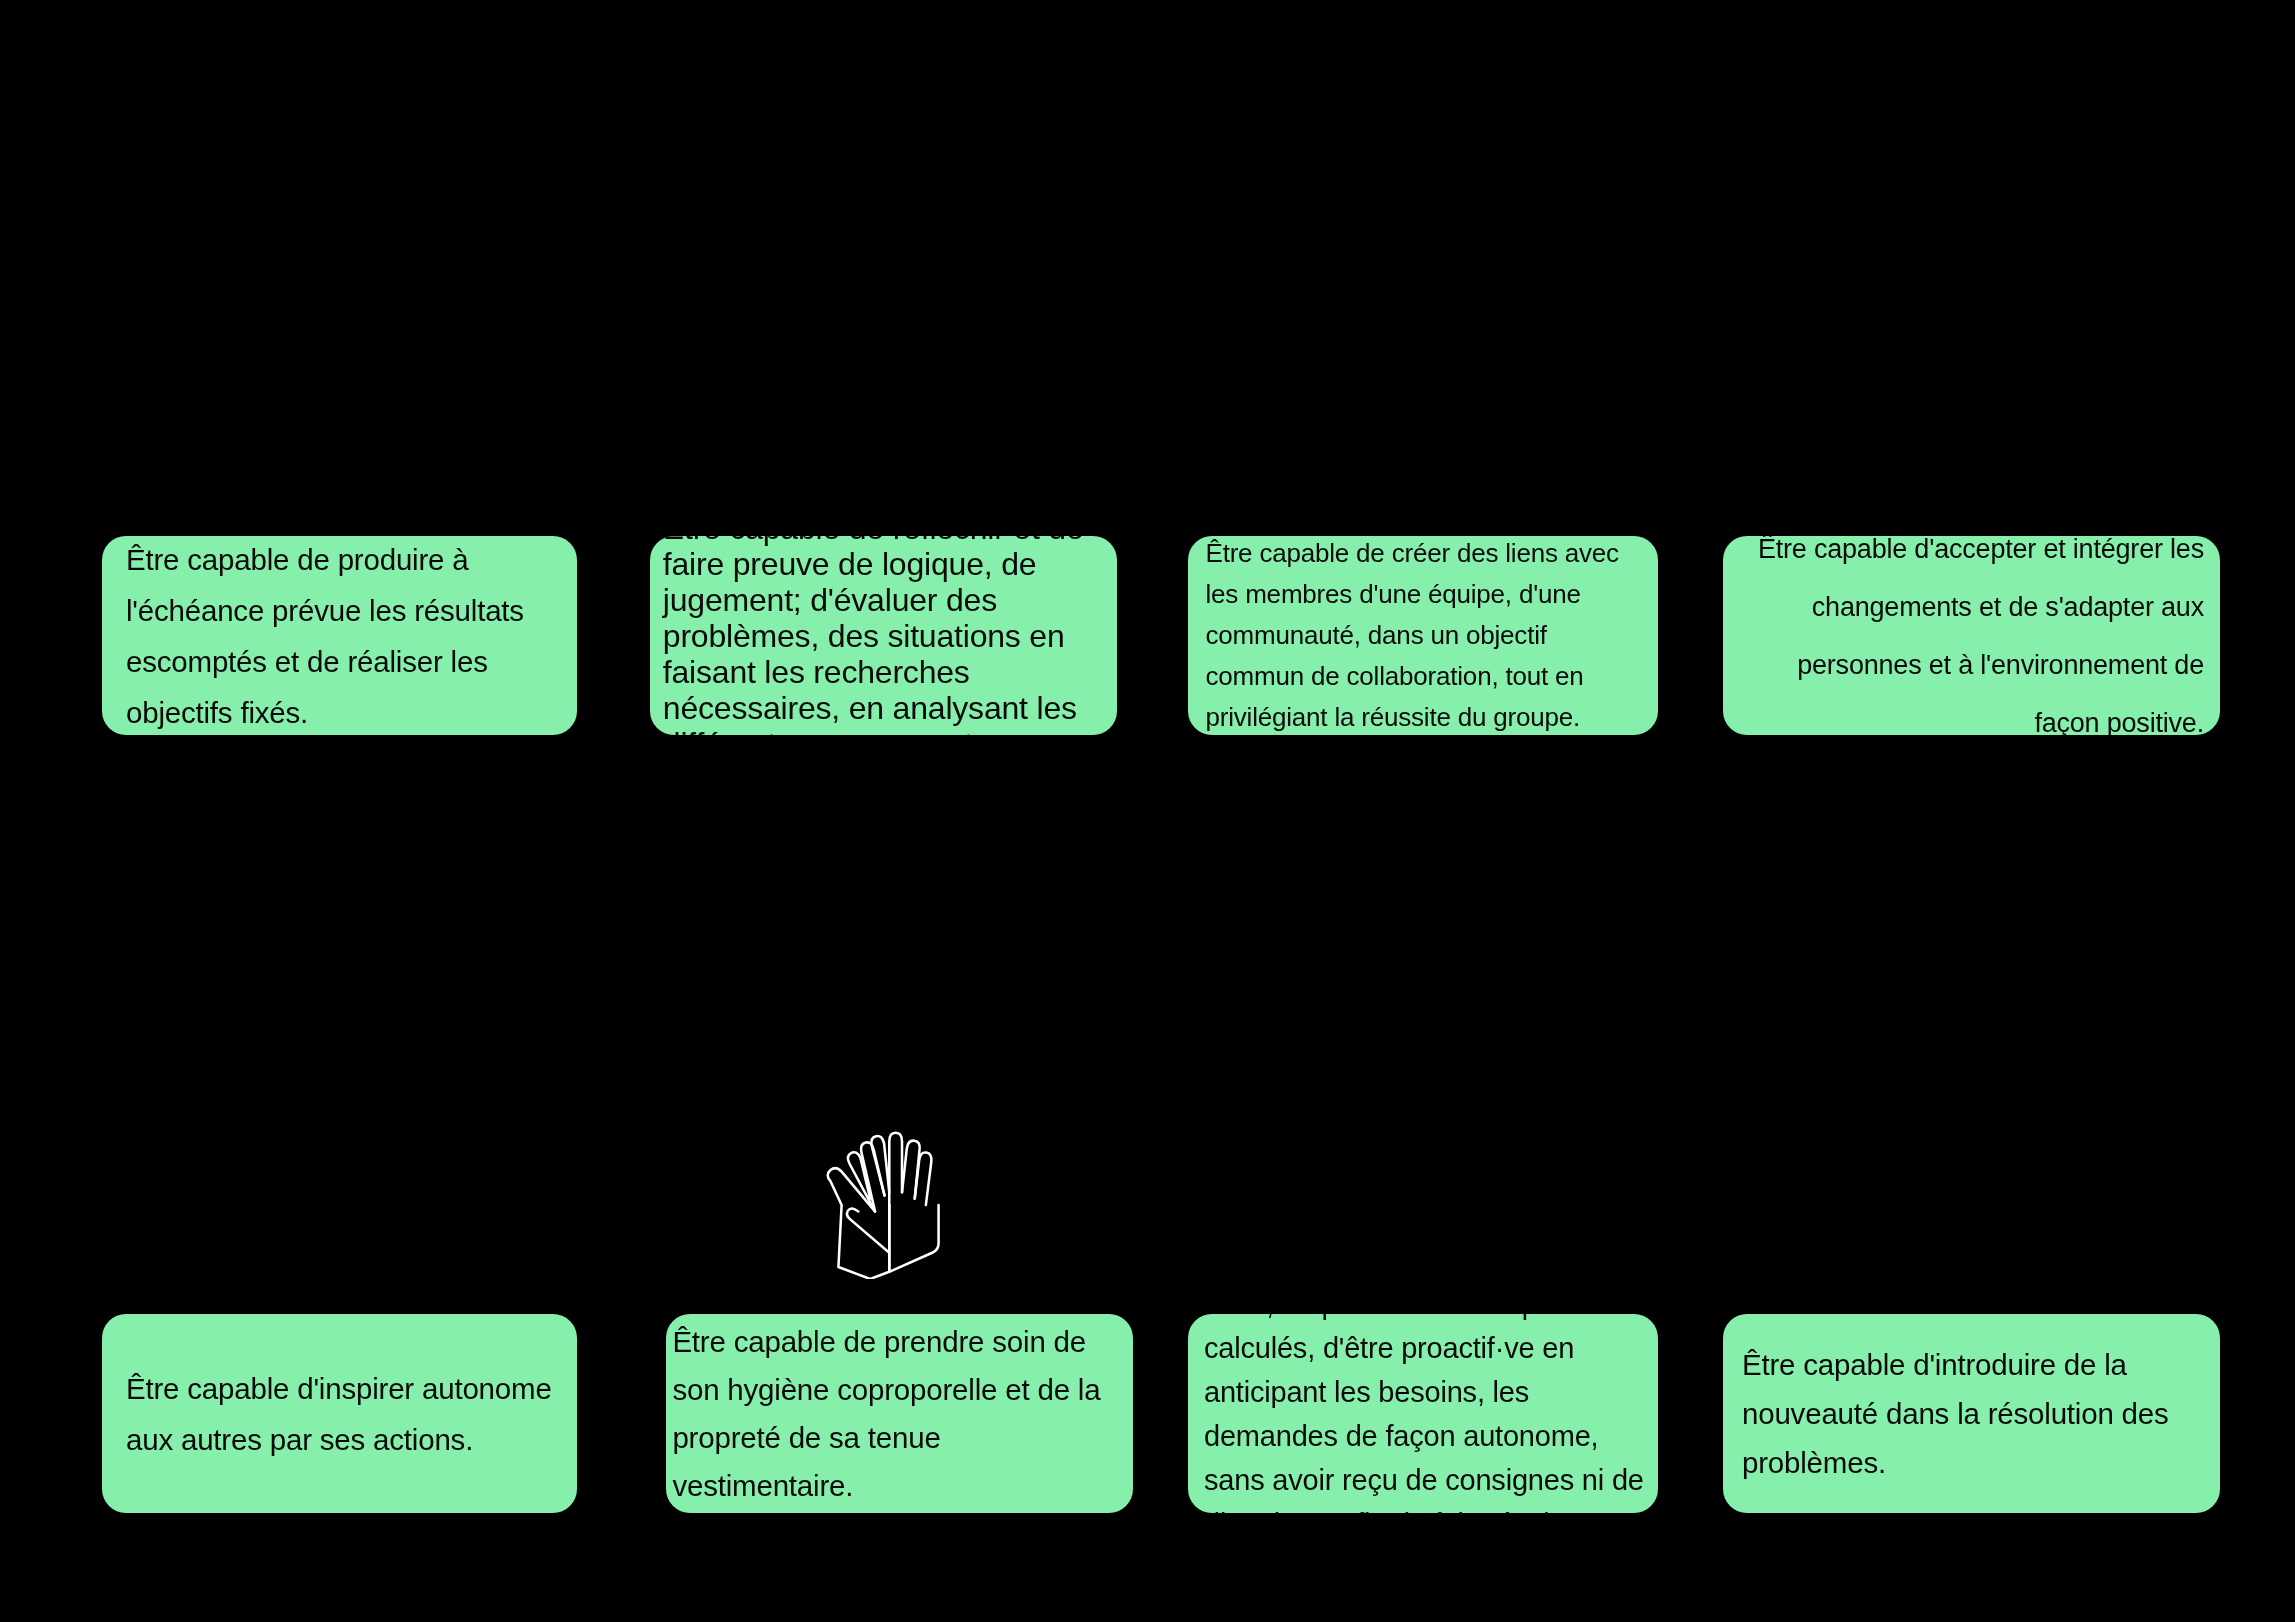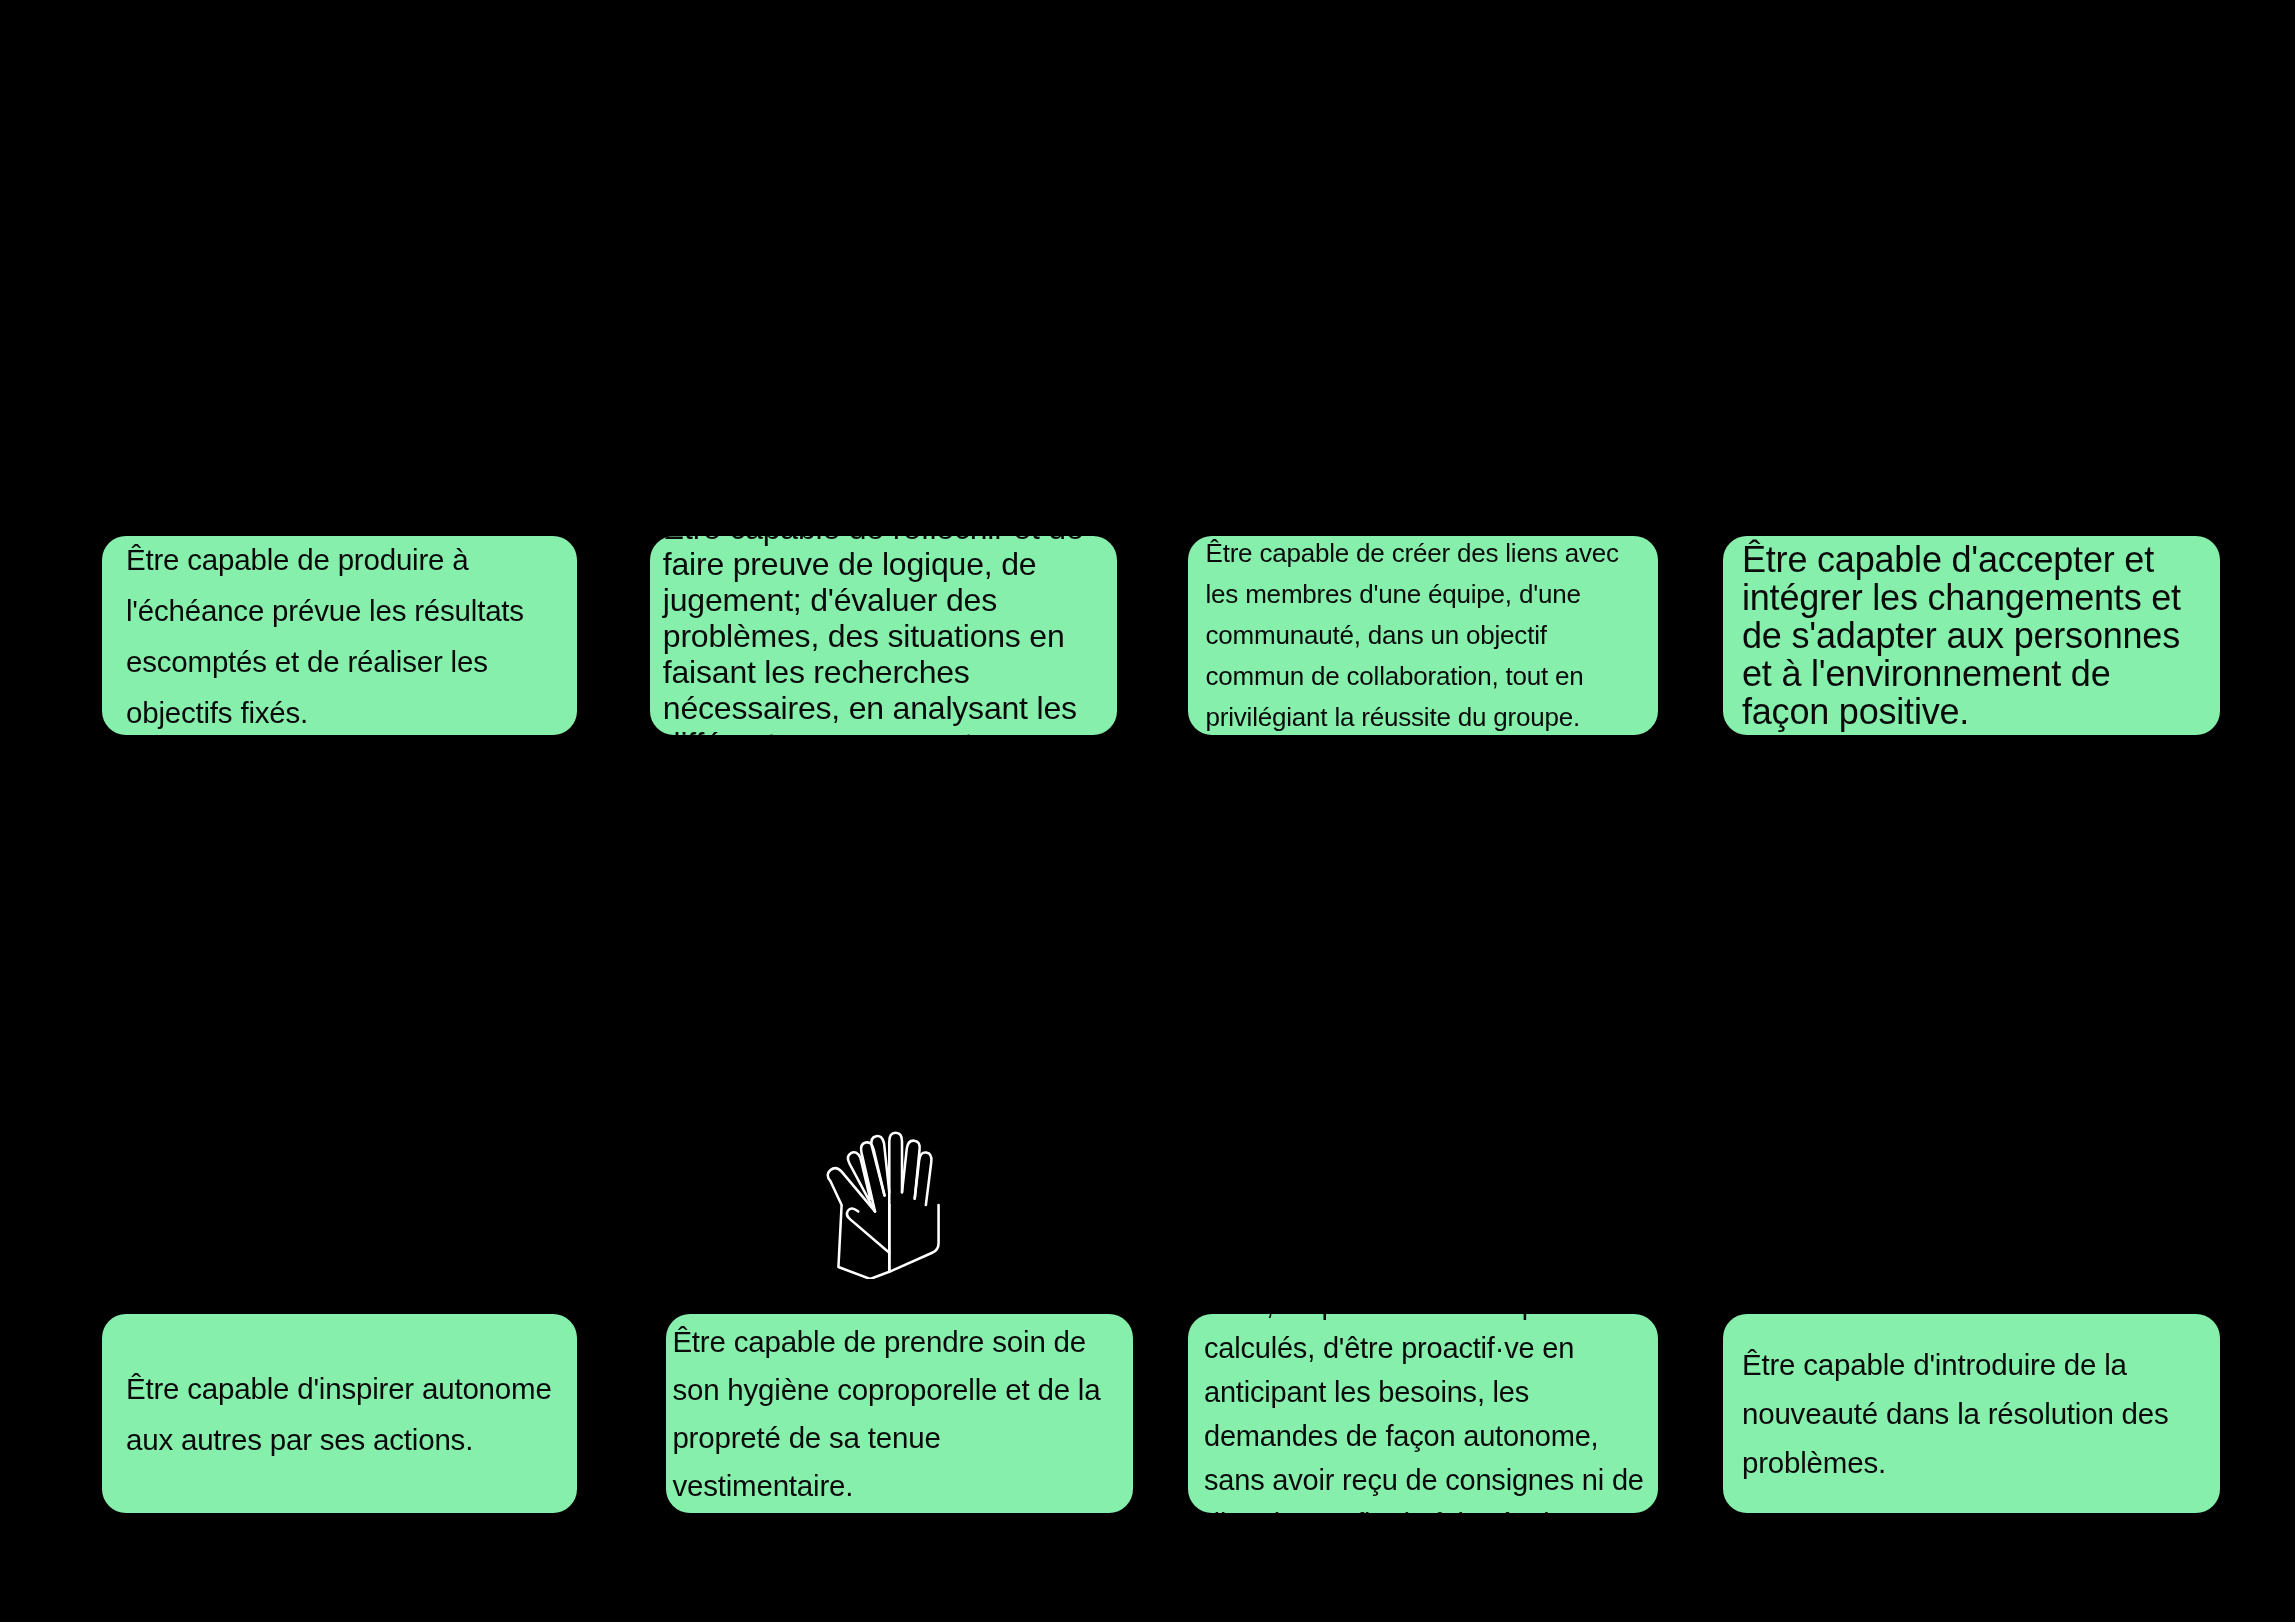--- a/index.html
+++ b/index.html
@@ -40,21 +40,21 @@
   #card-r1c1 { left: 102px;  top: 536px;  width: 475px; height: 199px; }
   #card-r1c1 .card-text { font-size: 29.5px; line-height: 51px; padding: 0 21px 0 24px; }
 
   #card-r1c2 { left: 650px;  top: 536px;  width: 467px; height: 199px; }
   #card-r1c2 .card-text { font-size: 32px; line-height: 36px; padding: 0 11px 0 12.8px; }
 
   #card-r1c3 { left: 1188px; top: 536px;  width: 470px; height: 199px; }
   #card-r1c3 .card-text { font-size: 26px; line-height: 41px; padding: 0 12.8px 0 17.5px; }
 
   #card-r1c4 { left: 1723px; top: 536px;  width: 497px; height: 199px; }
-  #card-r1c4 .card-text { font-size: 36px; line-height: 38px; padding: 0 16px 0 19px; }
+  #card-r1c4 .card-text { font-size: 27px; line-height: 58px; padding: 0 16px 0 19px; text-align: right; }
 
   
   #card-r2c1 { left: 102px;  top: 1314px; width: 475px; height: 199px; }
   #card-r2c1 .card-text { font-size: 29.5px; line-height: 51px; padding: 0 21px 0 24px; }
 
   #card-r2c2 { left: 666px;  top: 1314px; width: 467px; height: 199px; }
   #card-r2c2 .card-text { font-size: 29.5px; line-height: 48px; padding: 0 4.8px 0 6.4px; }
 
   #card-r2c3 { left: 1188px; top: 1314px; width: 470px; height: 199px; }
   #card-r2c3 .card-text { font-size: 29px; line-height: 44px; padding: 0 9.6px 0 16px; }

